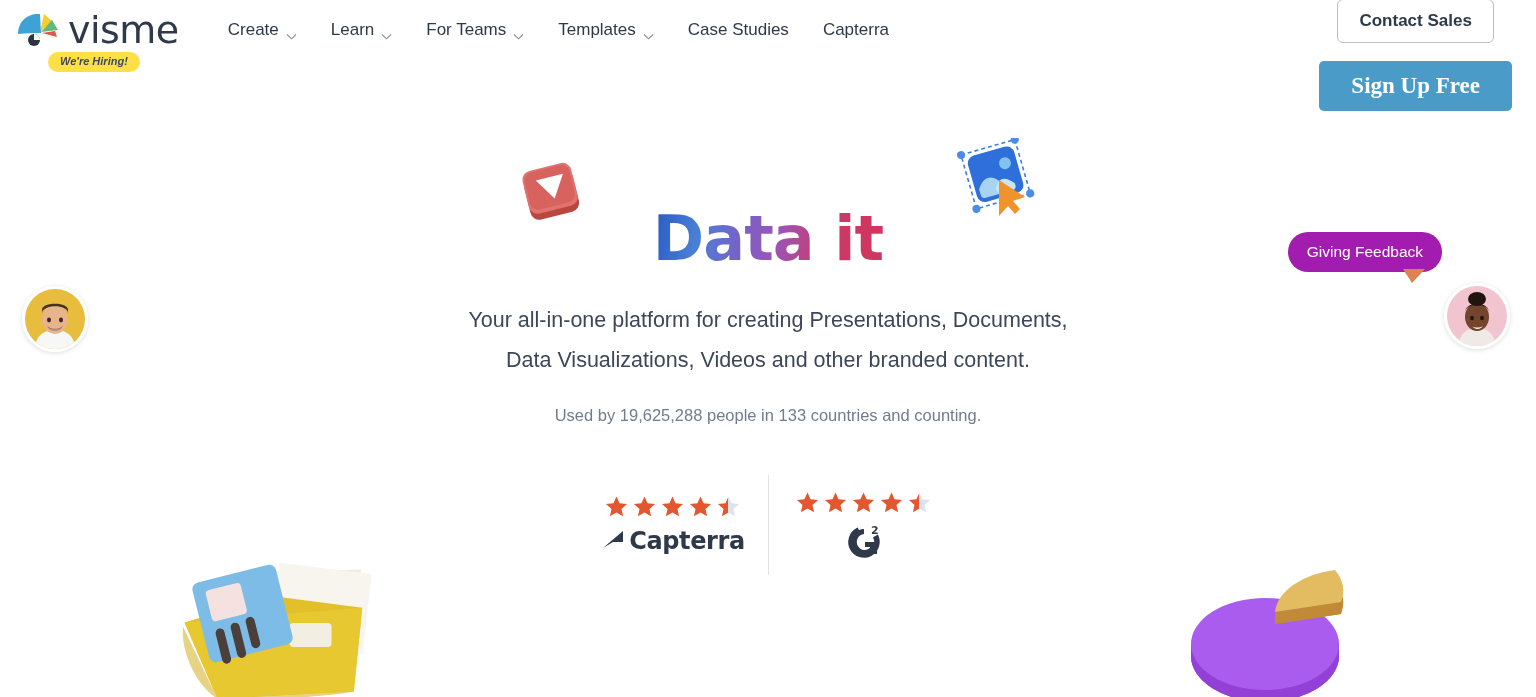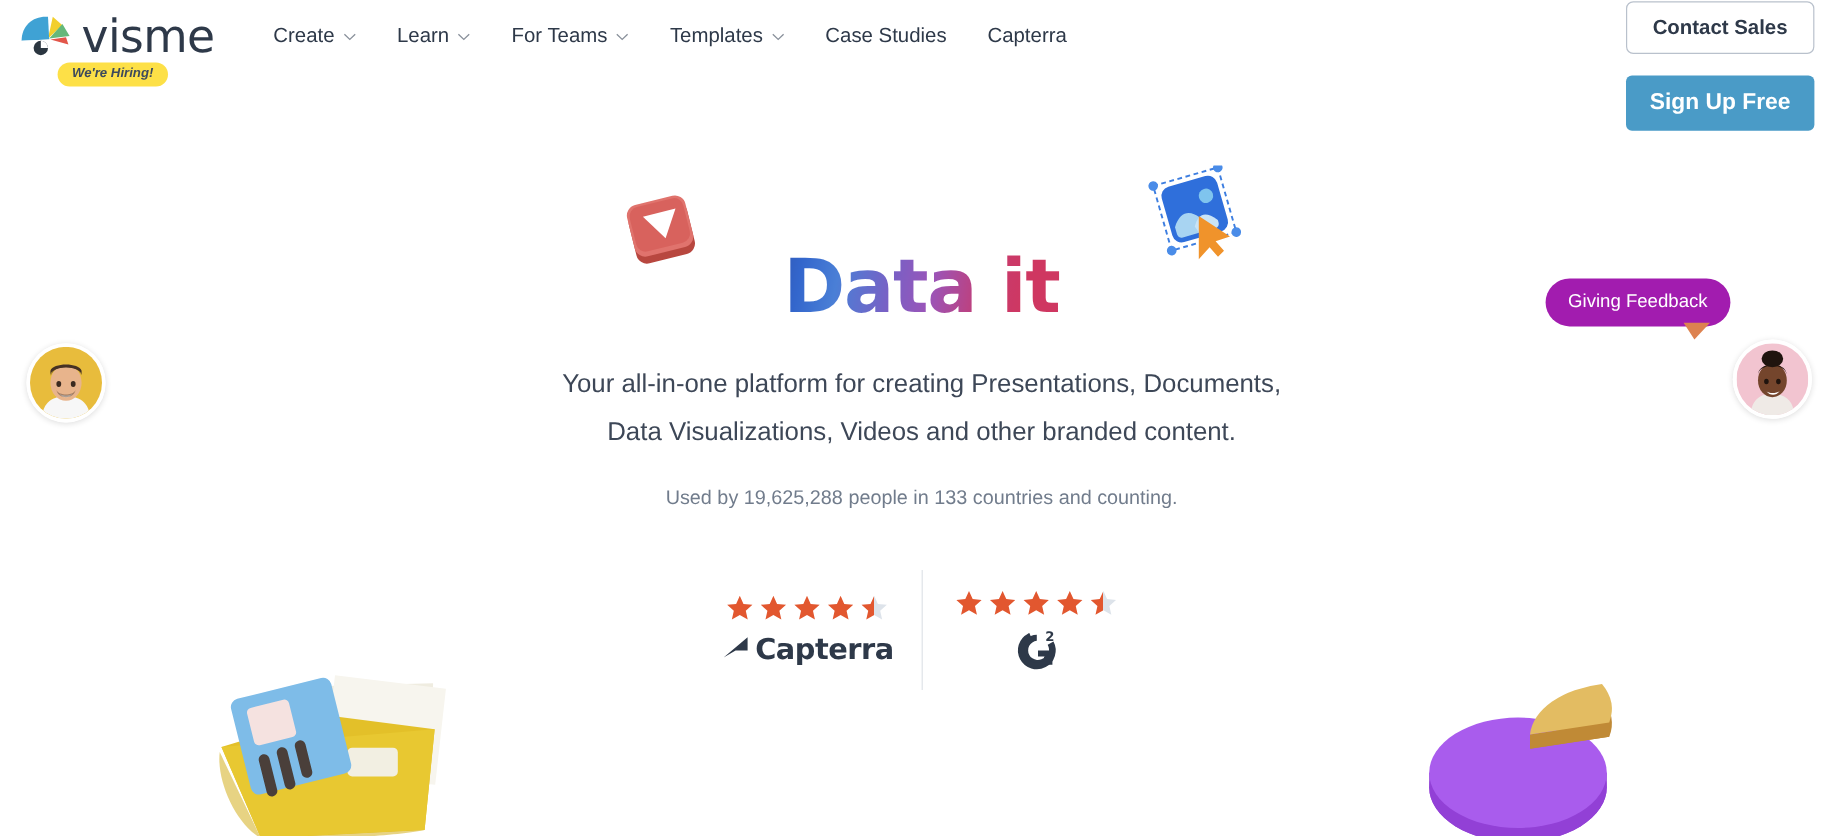--- a/index.html
+++ b/index.html
@@ -64,21 +64,21 @@
   }
 
   .nav {
     display: flex;
     align-items: center;
     gap: 0px;
   }
 
   .nav-item {
     display: flex;
-    align-items: center;
+    align-items: flex-end;
     gap: 7px;
     font-size: 17px;
     color: #2e3949;
     padding: 8px 17px;
     cursor: pointer;
     white-space: nowrap;
     text-decoration: none;
   }
 
   .chev {
@@ -111,30 +111,30 @@
     border: 1px solid #b9c1cc;
     border-radius: 6px;
     padding: 11px 21px;
     cursor: pointer;
     font-weight: 600;
     white-space: nowrap;
     font-family: "Liberation Sans", sans-serif;
   }
 
   .btn-primary {
-    font-size: 19px;
+    font-size: 23px;
     color: #ffffff;
     background: #4a9bc7;
     border: none;
     border-radius: 5px;
-    padding: 12px 20px;
+    padding: 12px 32px;
     cursor: pointer;
     font-weight: 600;
     white-space: nowrap;
-    font-family: Liberation Sans, sans-serif;
+    font-family: Liberation Serif, serif;
   }
 
   
   .hero {
     position: relative;
     height: 637px;
     text-align: center;
   }
 
   .headline {

